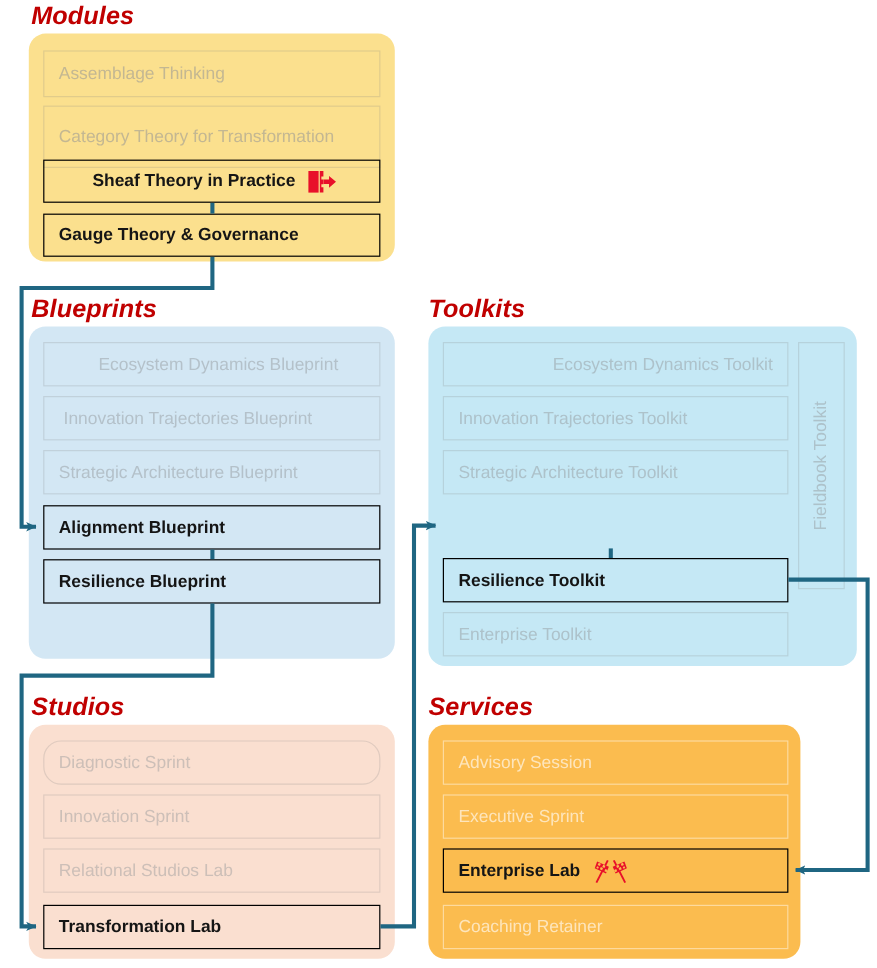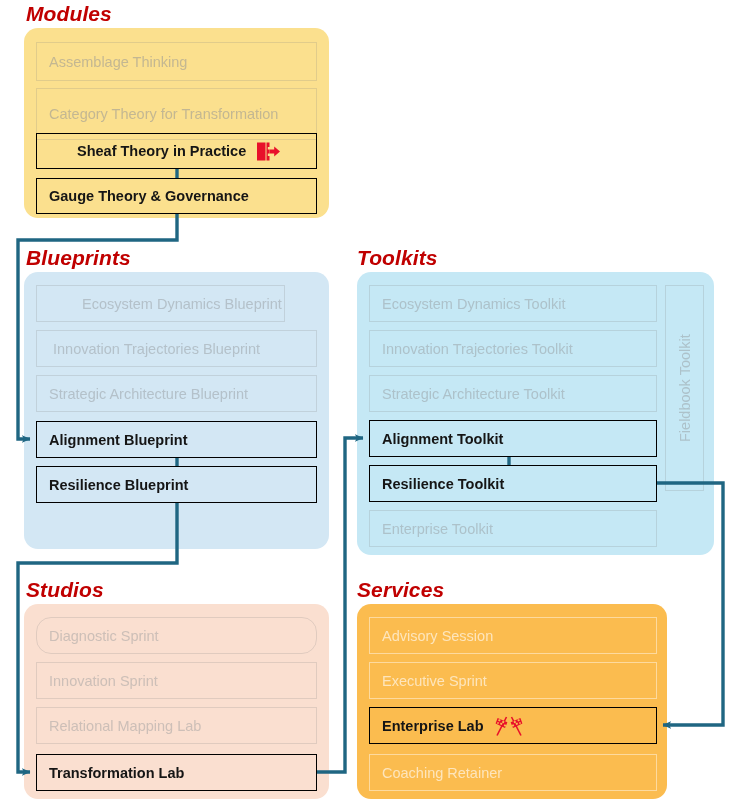--- a/index.html
+++ b/index.html
@@ -90,67 +90,64 @@
         <rect x="1" y="1.5" width="8.5" height="18" fill="#E8102A"></rect>
         <path d="M10.5 1.5 L13.5 1.5 L13.5 6 L11.8 6 L11.8 8.5 L13.5 8.5 L13.5 12.5 L11.8 12.5 L11.8 15 L13.5 15 L13.5 19.5 L10.5 19.5 Z" fill="#E8102A"></path>
         <path d="M24 10.5 L18.2 5.6 L18.2 8.6 L13.6 8.6 L13.6 12.4 L18.2 12.4 L18.2 15.4 Z" fill="#E8102A"></path>
       </svg>
     </span>
   </div>
   <div class="chip active" style="left:36px; top:178px; width:281px; height:36px;">
     <span>Gauge Theory &amp; Governance</span>
   </div>
 
-  <div class="chip ghost on-blue" style="left:36px; top:285px; width:249px; height:37px;padding-left:45px;">
+  <div class="chip ghost on-blue" style="left:36px; top:285px; width:281px; height:37px;padding-left:45px;">
     <span>Ecosystem Dynamics Blueprint</span>
   </div>
   <div class="chip ghost on-blue" style="left:36px; top:330px; width:281px; height:37px;padding-left:16px;">
     <span>Innovation Trajectories Blueprint</span>
   </div>
   <div class="chip ghost on-blue" style="left:36px; top:375px; width:281px; height:37px;">
     <span>Strategic Architecture Blueprint</span>
   </div>
   <div class="chip active" style="left:36px; top:421px; width:281px; height:37px;">
     <span>Alignment Blueprint</span>
   </div>
   <div class="chip active" style="left:36px; top:466px; width:281px; height:37px;align-items:center;">
     <span>Resilience Blueprint</span>
   </div>
 
-  <div class="chip ghost on-blue" style="left:369px; top:285px; width:288px; height:37px;">
+  <div class="chip ghost on-blue" style="left:369px; top:285px; width:288px; height:37px;justify-content:flex-end;">
     <span>Ecosystem Dynamics Toolkit</span>
   </div>
   <div class="chip ghost on-blue" style="left:369px; top:330px; width:288px; height:37px;">
     <span>Innovation Trajectories Toolkit</span>
   </div>
   <div class="chip ghost on-blue" style="left:369px; top:375px; width:288px; height:37px;">
     <span>Strategic Architecture Toolkit</span>
   </div>
-  <div class="chip active" style="left:369px; top:420px; width:288px; height:37px;">
-    <span>Alignment Toolkit</span>
-  </div>
   <div class="chip active" style="left:369px; top:465px; width:288px; height:37px;">
     <span>Resilience Toolkit</span>
   </div>
   <div class="chip ghost on-blue" style="left:369px; top:510px; width:288px; height:37px;">
     <span>Enterprise Toolkit</span>
   </div>
 
   <div class="chip ghost on-blue vertical" style="left:665px; top:285px; width:39px; height:206px;">
     <span>Fieldbook Toolkit</span>
   </div>
 
   <div class="chip ghost on-peach" style="left:36px; top:617px; width:281px; height:37px;border-radius:15px;">
     <span>Diagnostic Sprint</span>
   </div>
   <div class="chip ghost on-peach" style="left:36px; top:662px; width:281px; height:37px;">
     <span>Innovation Sprint</span>
   </div>
   <div class="chip ghost on-peach" style="left:36px; top:707px; width:281px; height:37px;">
-    <span>Relational Mapping Lab</span>
+    <span>Relational Studios Lab</span>
   </div>
   <div class="chip active" style="left:36px; top:754px; width:281px; height:37px;">
     <span>Transformation Lab</span>
   </div>
 
   <div class="chip ghost on-orange" style="left:369px; top:617px; width:288px; height:37px;">
     <span>Advisory Session</span>
   </div>
   <div class="chip ghost on-orange" style="left:369px; top:662px; width:288px; height:37px;">
     <span>Executive Sprint</span>

